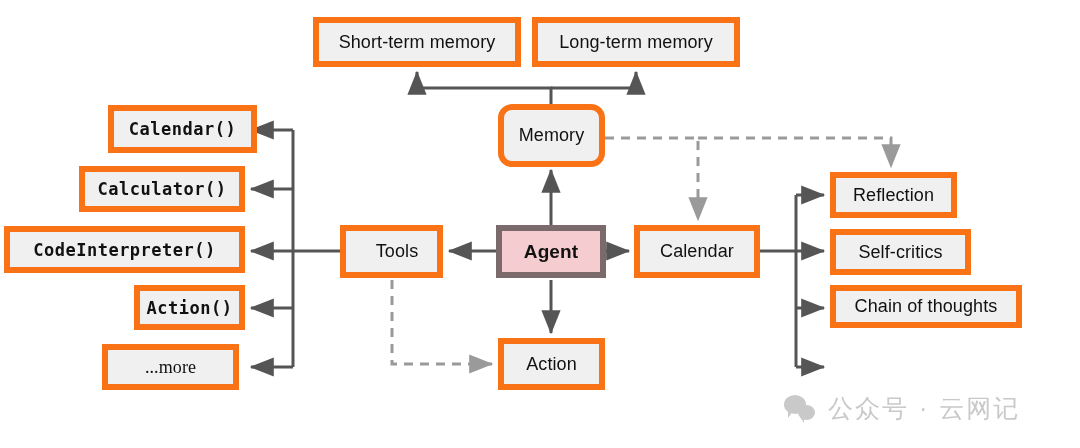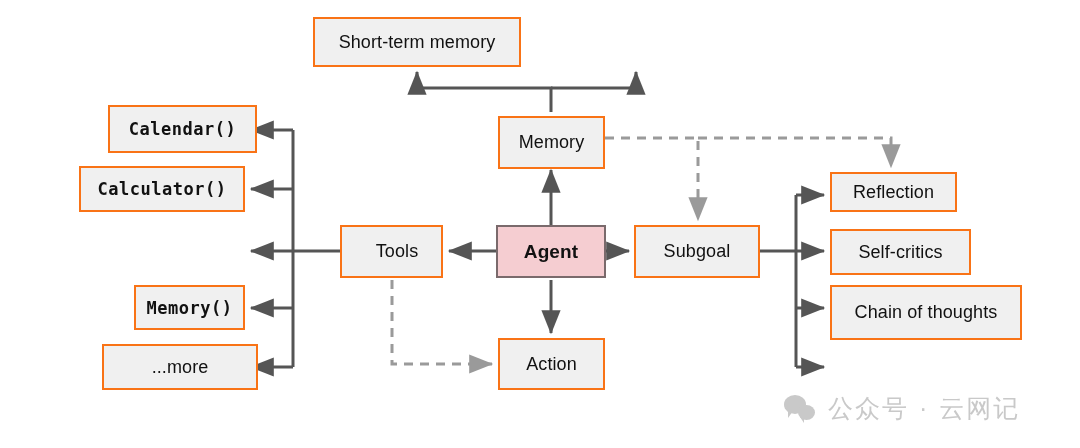--- a/index.html
+++ b/index.html
@@ -22,21 +22,21 @@
     left: 0;
     top: 0;
     width: 1080px;
     height: 448px;
     pointer-events: none;
   }
   .node {
     position: absolute;
     box-sizing: border-box;
     background: #f0f0f0;
-    border: 2px solid #f97316;
+    border: 6px solid #f97316;
     display: flex;
     align-items: center;
     justify-content: center;
     color: #111111;
     font-size: 18px;
     letter-spacing: 0.1px;
     white-space: nowrap;
     z-index: 2;
   }
   .node.mono {
@@ -140,61 +140,67 @@
 
       <path d="M698,138 L891,138 L891,167" marker-end="url(#arrow-dash)"></path>
 
       <path d="M392,280 L392,364 L492,364" marker-end="url(#arrow-dash)"></path>
     </g>
   </svg>
 
   <div class="node" style="left:313px; top:17px; width:208px; height:50px;">
     <span>Short-term memory</span>
   </div>
-
-  <div class="node" style="left:498px; top:116px; width:107px; height:53px;">
+  <div class="node" style="left:532px; top:17px; width:208px; height:50px;">
+    <span>Long-term memory</span>
+  </div>
+
+  <div class="node" style="left:498px; top:104px; width:107px; height:63px;border-radius:14px;">
     <span>Memory</span>
   </div>
 
   <div class="node accent" style="left:496px; top:225px; width:110px; height:53px;">
     <span>Agent</span>
   </div>
 
   <div class="node" style="left:340px; top:225px; width:103px; height:53px;padding-left:11px;">
     <span>Tools</span>
   </div>
 
   <div class="node" style="left:498px; top:338px; width:107px; height:52px;">
     <span>Action</span>
   </div>
 
   <div class="node" style="left:634px; top:225px; width:126px; height:53px;">
-    <span>Subgoal</span>
+    <span>Calendar</span>
   </div>
 
   <div class="node mono" style="left:108px; top:105px; width:149px; height:48px;">
     <span>Calendar()</span>
   </div>
   <div class="node mono" style="left:79px; top:166px; width:166px; height:46px;">
     <span>Calculator()</span>
   </div>
+  <div class="node mono" style="left:4px; top:226px; width:241px; height:47px;">
+    <span>CodeInterpreter()</span>
+  </div>
   <div class="node mono" style="left:134px; top:285px; width:111px; height:45px;">
-    <span>Memory()</span>
-  </div>
-  <div class="node" style="left:102px; top:344px; width:156px; height:46px;">
+    <span>Action()</span>
+  </div>
+  <div class="node" style="left:102px; top:344px; width:137px; height:46px;font-family:Liberation Serif, serif;">
     <span>...more</span>
   </div>
 
-  <div class="node" style="left:830px; top:172px; width:127px; height:40px;">
+  <div class="node" style="left:830px; top:172px; width:127px; height:46px;">
     <span>Reflection</span>
   </div>
   <div class="node" style="left:830px; top:229px; width:141px; height:46px;">
     <span>Self-critics</span>
   </div>
-  <div class="node" style="left:830px; top:285px; width:192px; height:55px;">
+  <div class="node" style="left:830px; top:285px; width:192px; height:43px;">
     <span>Chain of thoughts</span>
   </div>
 
   <div class="watermark" style="left:784px; top:392px;">
     <span class="wm-icon">
       <span class="b1"></span>
         <span class="t1"></span>
       <span class="b2"></span>
         <span class="t2"></span>
     </span>

